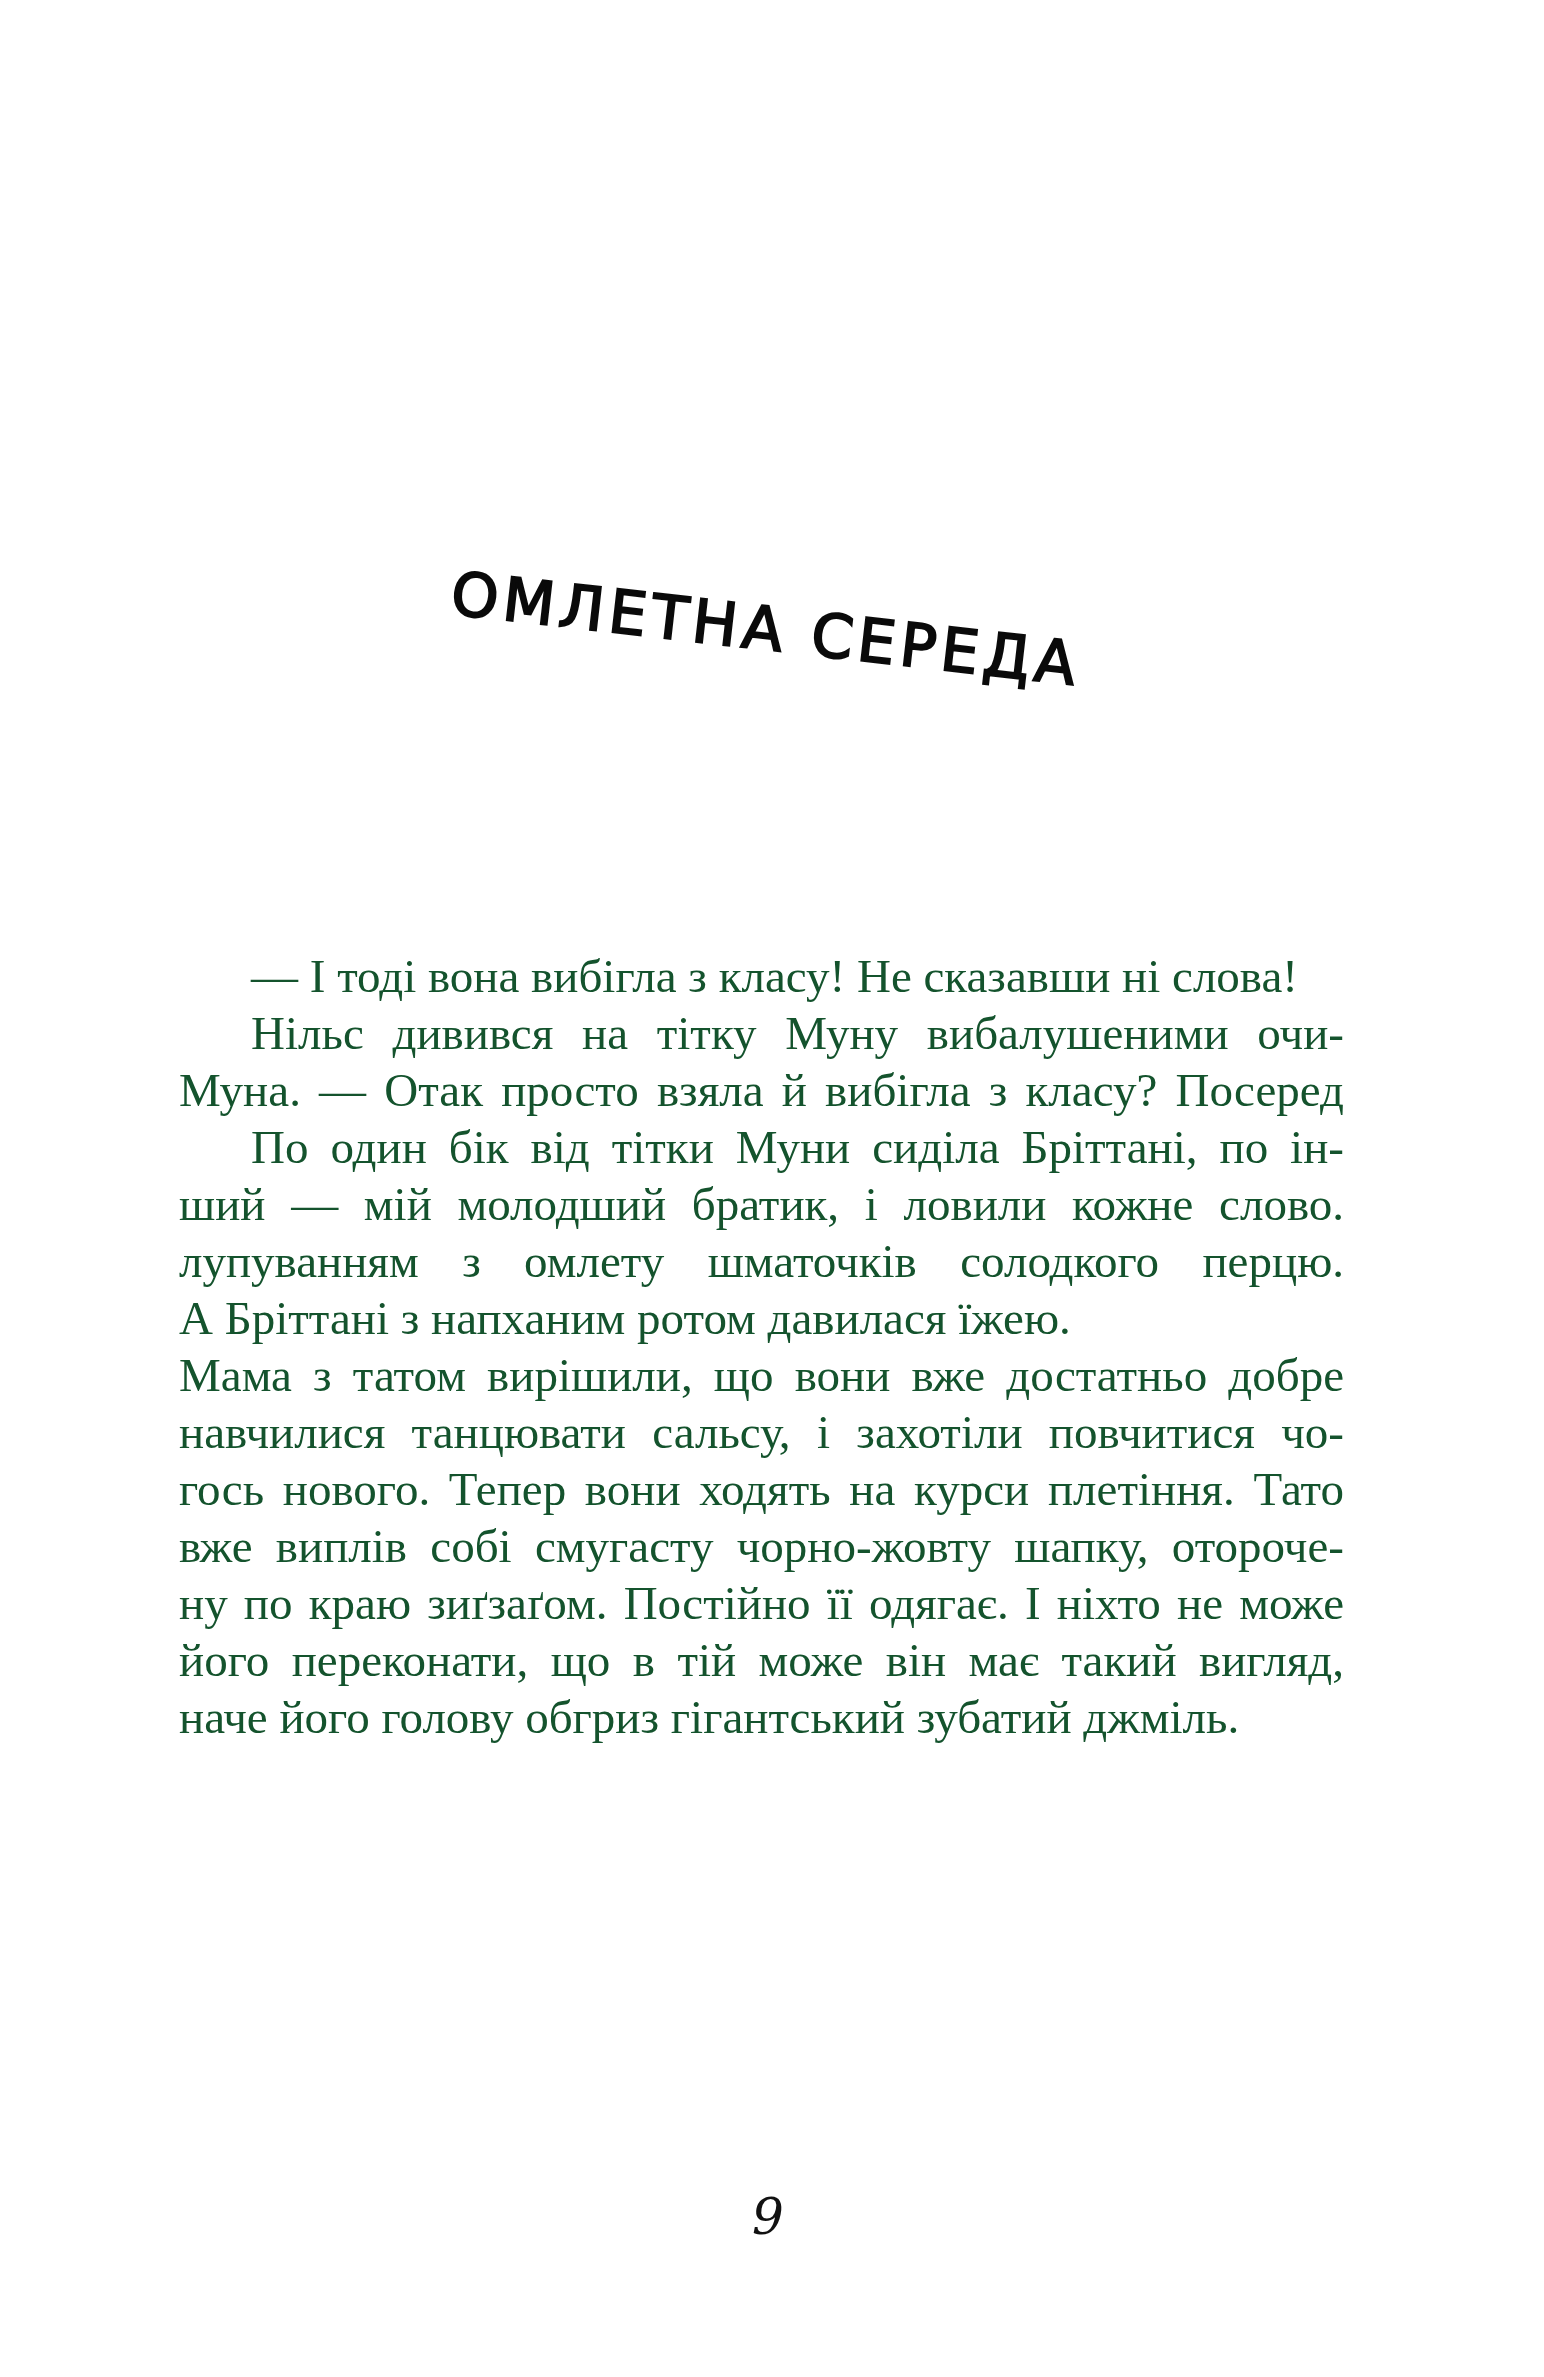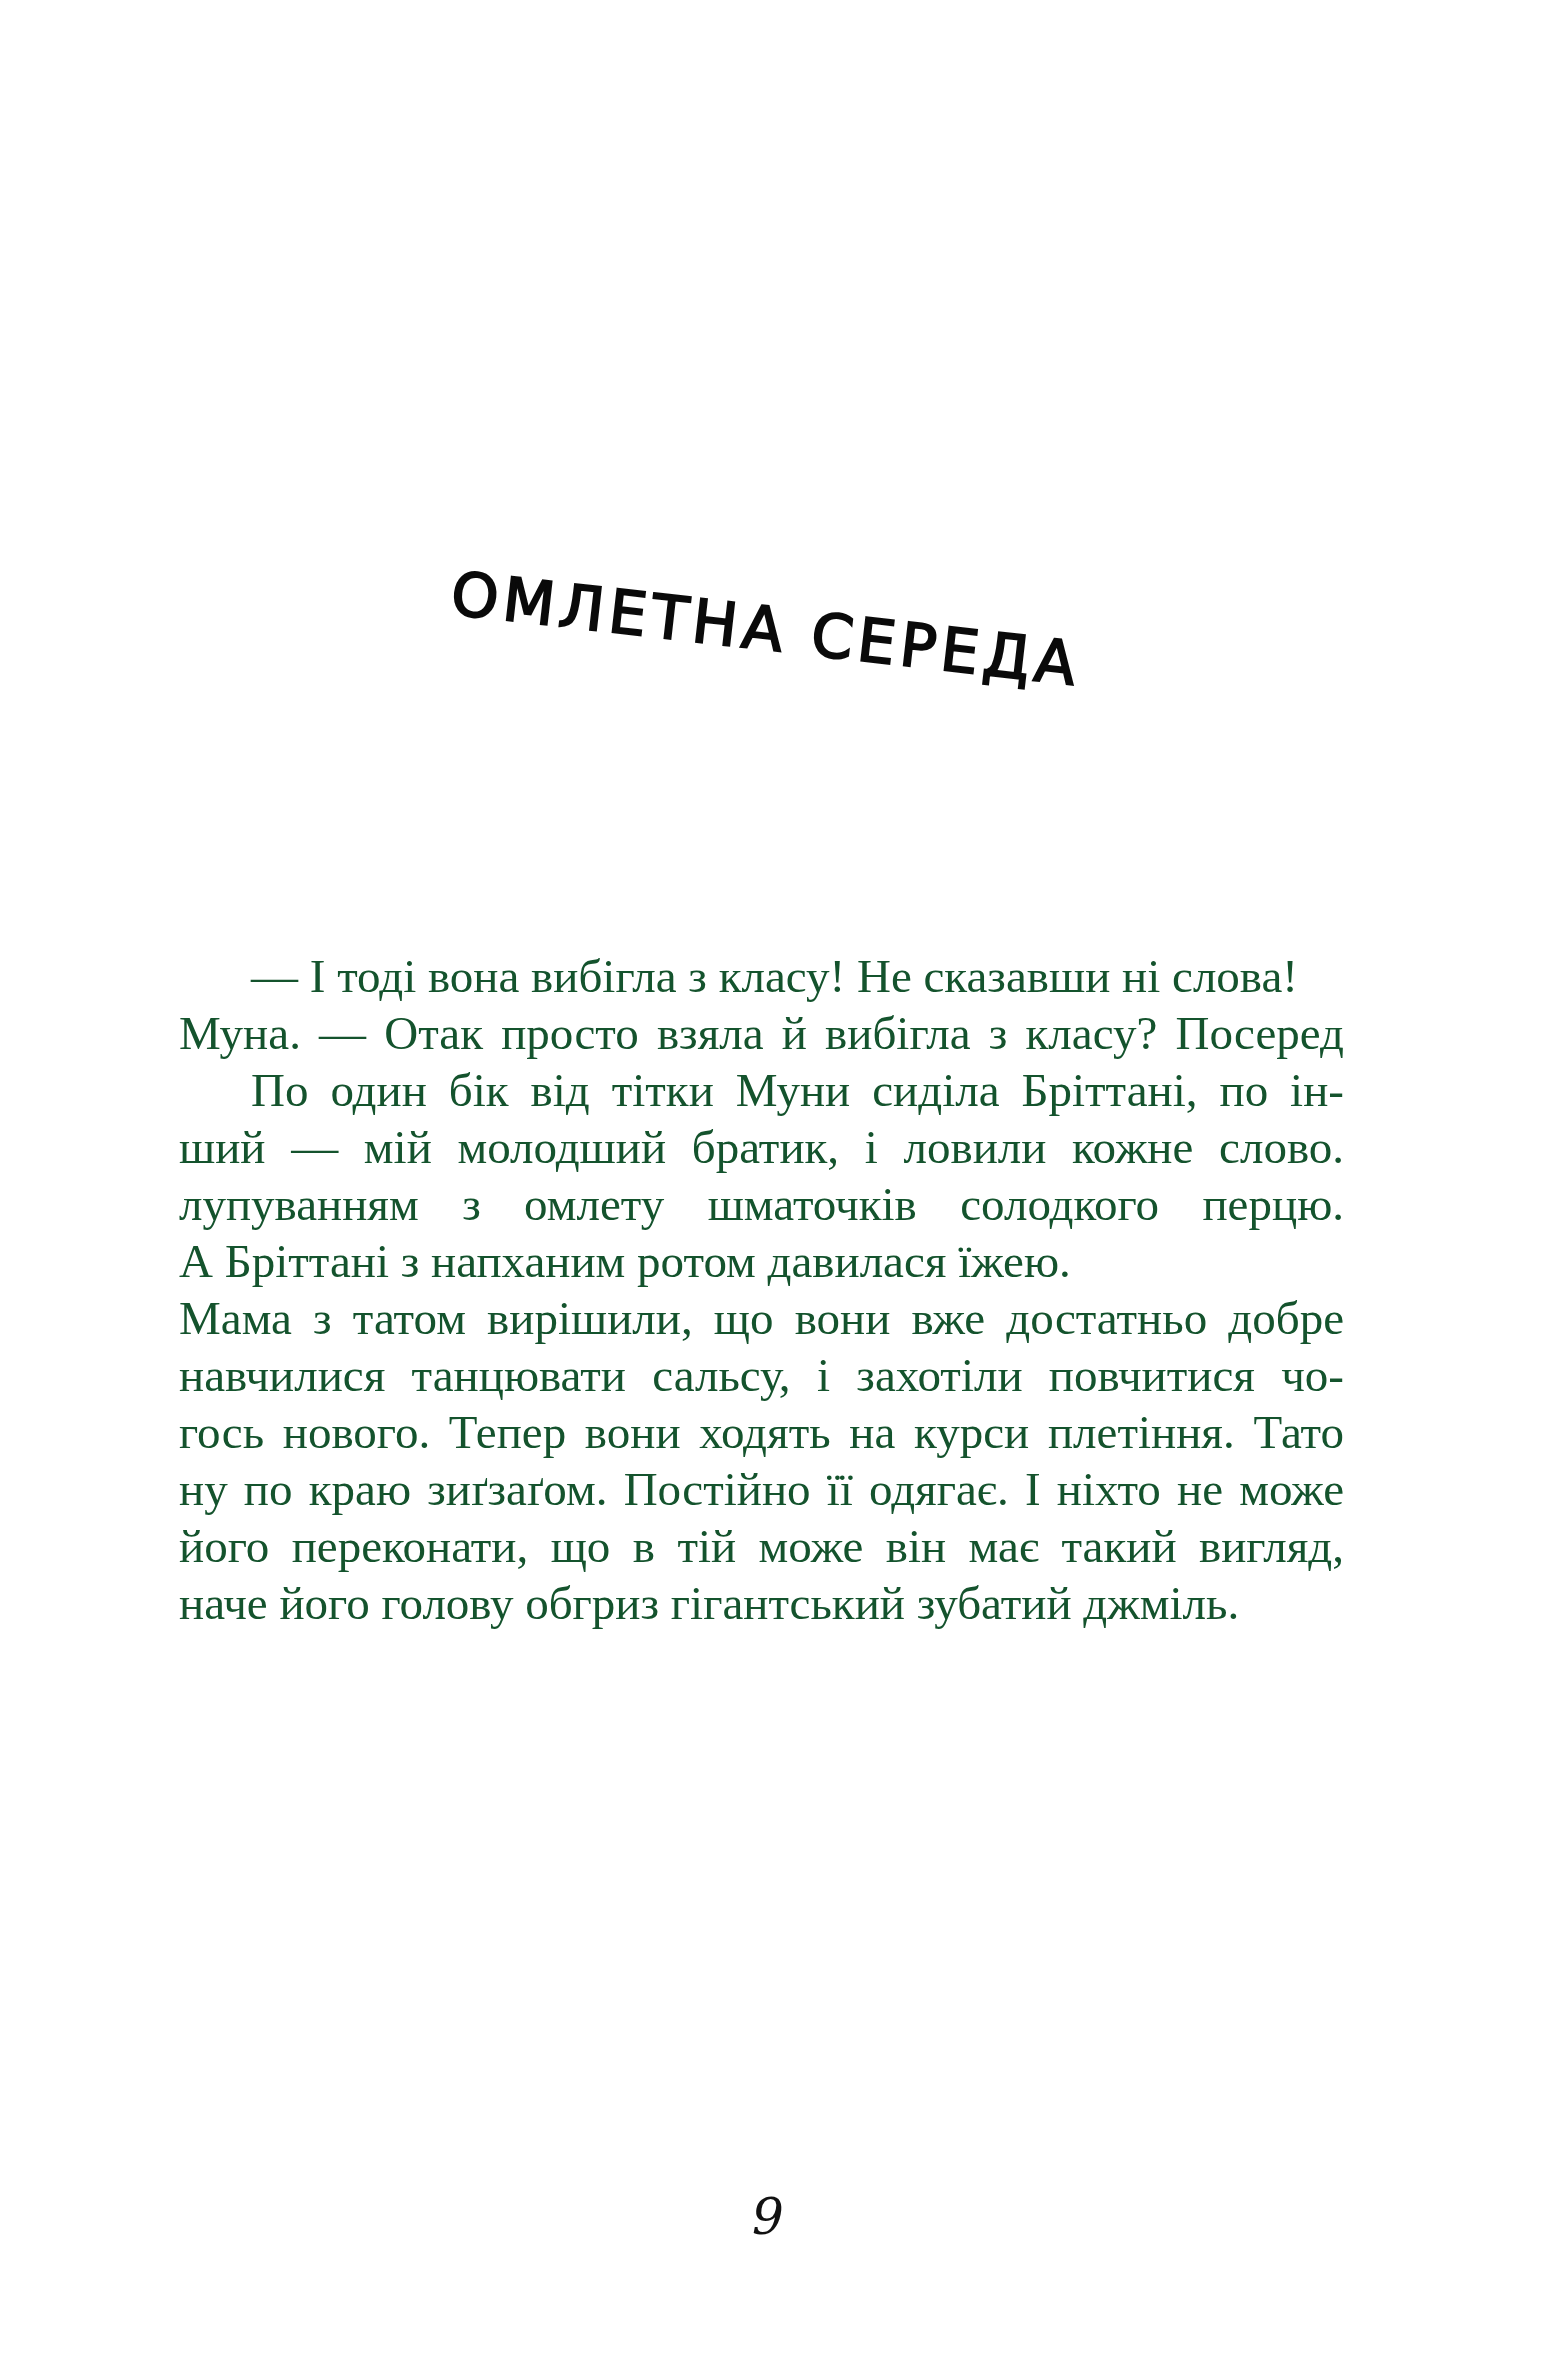--- a/index.html
+++ b/index.html
@@ -74,28 +74,30 @@
     }
   </style>
 </head>
 <body>
 
 <div class="page">
   <div class="chapter-title">ОМЛЕТНА СЕРЕДА</div>
 
   <div class="body-text">
     <span class="line indent last">— І тоді вона вибігла з класу! Не сказавши ні слова!</span>
+    <span class="line indent">Нільс дивився на тітку Муну вибалушеними очи-</span>
     <span class="line">Муна. — Отак просто взяла й вибігла з класу? Посеред</span>
     <span class="line indent">По один бік від тітки Муни сиділа Бріттані, по ін-</span>
     <span class="line">ший — мій молодший братик, і ловили кожне слово.</span>
     <span class="line">лупуванням з омлету шматочків солодкого перцю.</span>
     <span class="line last">А Бріттані з напханим ротом давилася їжею.</span>
     <span class="line">Мама з татом вирішили, що вони вже достатньо добре</span>
     <span class="line">навчилися танцювати сальсу, і захотіли повчитися чо-</span>
     <span class="line">гось нового. Тепер вони ходять на курси плетіння. Тато</span>
+    <span class="line">вже виплів собі смугасту чорно-жовту шапку, отороче-</span>
     <span class="line">ну по краю зиґзаґом. Постійно її одягає. І ніхто не може</span>
     <span class="line">його переконати, що в тій може він має такий вигляд,</span>
     <span class="line last">наче його голову обгриз гігантський зубатий джміль.</span>
   </div>
 
   <div class="page-number">9</div>
 </div>
 
 
 </body></html>

